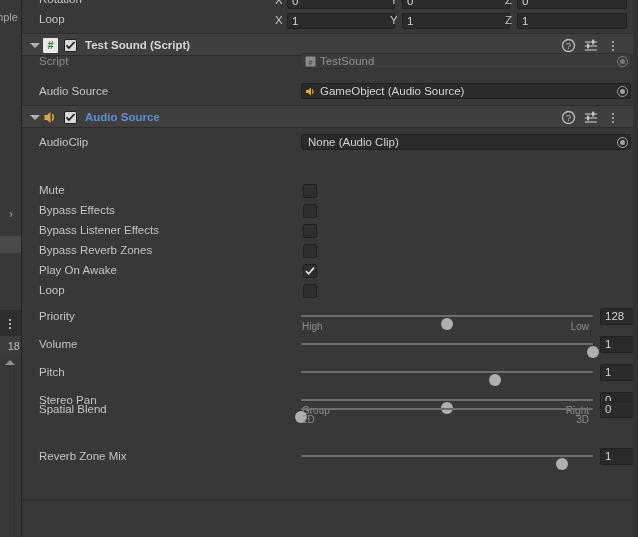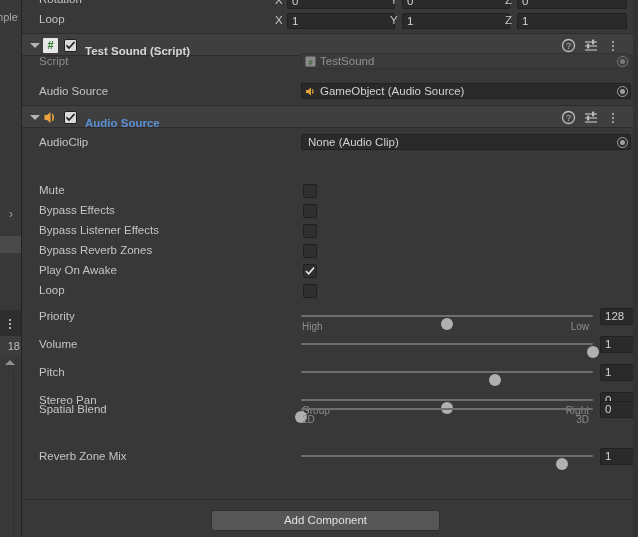--- a/index.html
+++ b/index.html
@@ -211,21 +211,21 @@
     border: 1px solid #1e1e1e;
     border-radius: 2px;
     box-sizing: border-box;
   }
   .comp-check svg {
     position: absolute;
     left: 0; top: 0;
   }
   .comp-title {
     position: absolute;
-    left: 63px; top: 11px;
+    left: 63px; top: 5px;
     font-size: 11.5px;
     font-weight: bold;
     color: #d6d6d6;
   }
   .comp-title.accent { color: #5b8fd6; }
   .hdr-icons {
     position: absolute;
     right: 8px; top: 4px;
     height: 15px;
   }
@@ -652,17 +652,16 @@
     <div class="slider-row" style="top:447px;">
       <div class="prop-label">Reverb Zone Mix</div>
       <div class="slider-track">
         <div class="slider-knob" style="left:89.5%;"></div>
       </div>
       <div class="numfield">1</div>
     </div>
 
 
     <div class="footer-sep"></div>
-    <div class="add-component">Add Component</div>
 
     <div class="right-edge"></div>
   </div>
 </div>
 
 </body></html>

